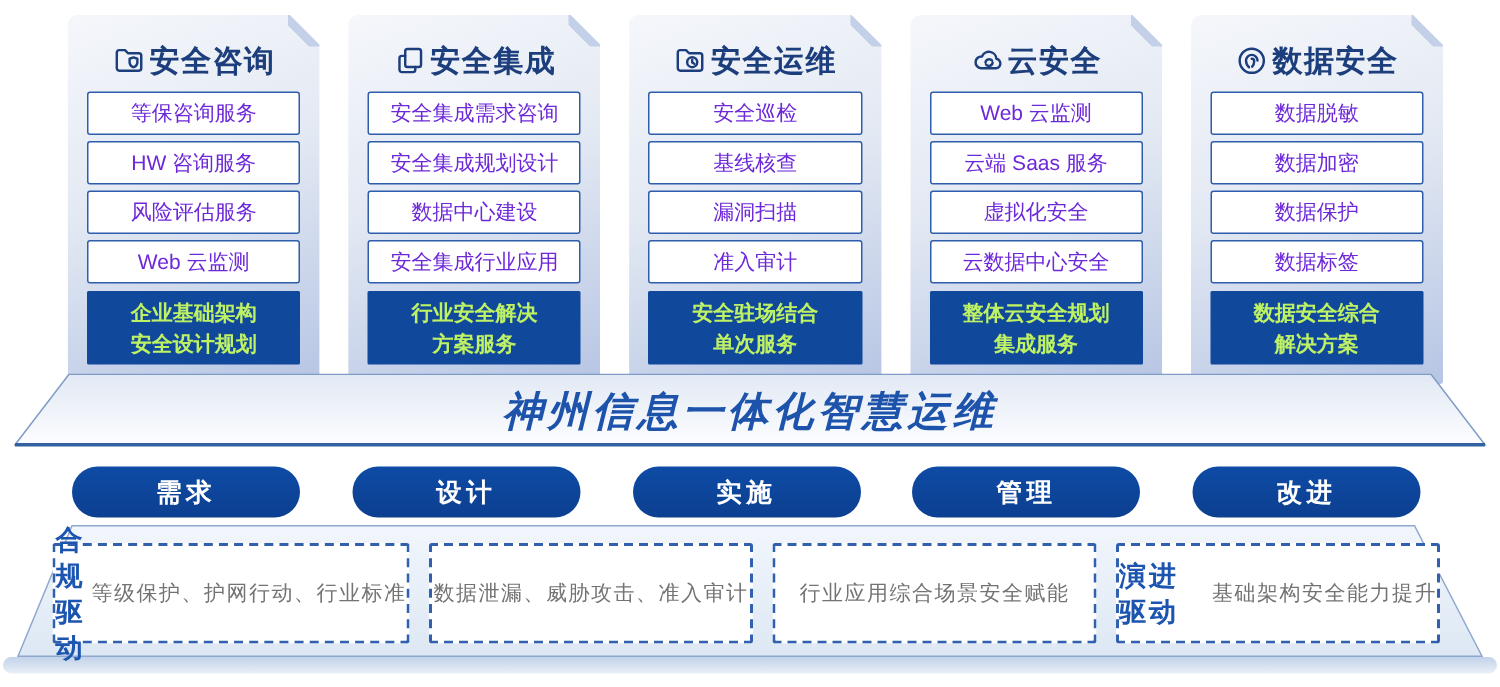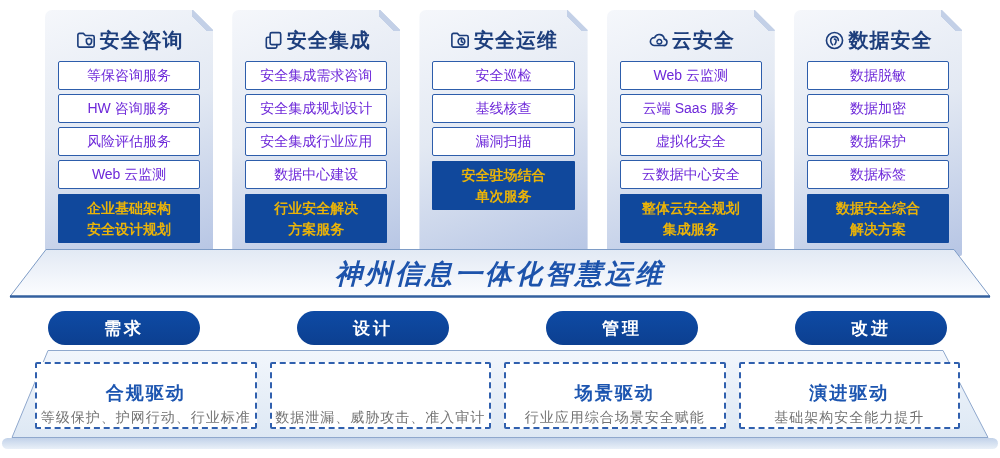--- a/index.html
+++ b/index.html
@@ -15,21 +15,21 @@
   .card::after { content:''; position:absolute; top:0; right:0; width:21px; height:21px;
           background:linear-gradient(225deg, transparent 0 46%, #c3d0e7 46% 66%, transparent 66%); }
   .card-header { height:34px; margin-top:13px; display:flex; align-items:center; justify-content:center; gap:2px; }
   .card-title { font-size:20px; font-weight:bold; color:#1d3e7c; letter-spacing:1px; white-space:nowrap; }
   .card-icon { width:23px; height:23px; display:block; flex:0 0 auto; }
   .card-icon svg { width:100%; height:100%; display:block; stroke:#1d3e7c; fill:none;
                    stroke-width:1.7; stroke-linecap:round; stroke-linejoin:round; }
   .svc-item { height:29px; margin-top:4px; background:#ffffff; border:1.5px solid #2d5dab; border-radius:2px;
           display:flex; align-items:center; justify-content:center; font-size:14px; color:#6d28d9; white-space:nowrap; }
   .svc-item:first-of-type { margin-top:4px; }
-  .highlight { margin-top:5px; height:49px; background:#10489c; color:#eab308; font-size:14px; font-weight:bold;
+  .highlight { margin-top:5px; height:49px; background:#10489c; color:#bef264; font-size:14px; font-weight:bold;
           line-height:1.45; display:flex; flex-direction:column; align-items:center; justify-content:center;
           border-radius:1px; white-space:nowrap; }
 
   
   .banner-wrap { position:absolute; left:0; top:249px; width:1000px; height:50px;font-family:Liberation Serif, serif; }
   .banner-wrap svg { position:absolute; inset:0; width:100%; height:100%; display:block; }
   .banner-title { position:absolute; left:0; top:3px; width:100%; height:44px; display:flex; align-items:center;
           justify-content:center; font-size:27px; font-weight:bold; font-style:italic; color:#1d53ab;
           letter-spacing:3px; z-index:2; }
 
@@ -39,21 +39,21 @@
           color:#ffffff; font-size:17px; font-weight:bold; letter-spacing:3px;
           display:flex; align-items:center; justify-content:center; }
 
   
   .shadow-bar { position:absolute; left:2px; top:438px; width:996px; height:11px; border-radius:6px;
           background:linear-gradient(180deg,#c2d2e9 0%,#e9f0f8 100%); }
   .bottom-wrap { position:absolute; left:0; top:350px; width:1000px; height:89px; }
   .bottom-wrap svg { position:absolute; inset:0; width:100%; height:100%; display:block; }
   .drivers-row { position:absolute; left:35px; top:362px; width:925px; height:67px; display:flex; gap:13px; z-index:3; }
   .driver { flex:1 1 0; background:#ffffff; border:2px dashed #3060ae; border-radius:2px;
-          display:flex; flex-direction:column; align-items:center; justify-content:flex-end; gap:4px; }
+          display:flex; align-items:center; justify-content:center; gap:4px; }
   .driver-title { font-size:18px; font-weight:bold; color:#1c55b0; letter-spacing:2px; }
   .driver-desc { font-size:14px; color:#737373; letter-spacing:1px; white-space:nowrap; }
 </style>
 </head>
 <body>
 
 <div class="stage">
 
   <div class="cards-row">
 
@@ -82,42 +82,43 @@
         <span class="card-icon">
           <svg viewBox="0 0 24 24">
               <rect x="8.5" y="3.8" width="11" height="12.5" rx="1.6"></rect>
               <path d="M15.5 16.3 v2 a1.6 1.6 0 0 1-1.6 1.6 H6.1 A1.6 1.6 0 0 1 4.5 18.3 V10.2 A1.6 1.6 0 0 1 6.1 8.6 h2.4"></path>
             </svg>
         </span>
         <span class="card-title">安全集成</span>
       </div>
       <div class="svc-item">安全集成需求咨询</div>
       <div class="svc-item">安全集成规划设计</div>
+      <div class="svc-item">数据中心建设</div>
       <div class="svc-item">安全集成行业应用</div>
-      <div class="svc-item">数据中心建设</div>
       <div class="highlight">
         <span>行业安全解决</span>
         <span>方案服务</span>
       </div>
     </div>
 
     <div class="card">
       <div class="card-header">
         <span class="card-icon">
           <svg viewBox="0 0 24 24">
               <path d="M3 7 V6.2 A1.6 1.6 0 0 1 4.6 4.6 h4.1 l2.1 2.2 h7.6 A1.6 1.6 0 0 1 20 8.4 v8.9 A1.6 1.6 0 0 1 18.4 18.9 H4.6 A1.6 1.6 0 0 1 3 17.3 Z"></path>
               <circle cx="13" cy="13" r="3.5"></circle>
               <path d="M13 11.3 v1.9 l1.5.9"></path>
             </svg>
         </span>
         <span class="card-title">安全运维</span>
       </div>
       <div class="svc-item">安全巡检</div>
       <div class="svc-item">基线核查</div>
       <div class="svc-item">漏洞扫描</div>
+      <div class="svc-item">准入审计</div>
       <div class="highlight">
         <span>安全驻场结合</span>
         <span>单次服务</span>
       </div>
     </div>
 
     <div class="card">
       <div class="card-header">
         <span class="card-icon">
           <svg viewBox="0 0 24 24">
@@ -168,20 +169,21 @@
       </defs>
       <polygon points="46,0.5 954,0.5 990,47.5 10,47.5" fill="url(#bannerGrad)" stroke="#7e9cc6" stroke-width="1"></polygon>
       <line x1="10" y1="47.5" x2="990" y2="47.5" stroke="#33609f" stroke-width="2.4"></line>
     </svg>
     <div class="banner-title">神州信息一体化智慧运维</div>
   </div>
 
   <div class="pills-row">
     <div class="pill">需求</div>
     <div class="pill">设计</div>
+    <div class="pill">实施</div>
     <div class="pill">管理</div>
     <div class="pill">改进</div>
   </div>
 
   <div class="shadow-bar"></div>
   <div class="bottom-wrap">
     <svg viewBox="0 0 1000 89" preserveAspectRatio="none">
       <defs>
         <linearGradient id="bottomGrad" x1="0" y1="0" x2="0" y2="1">
           <stop offset="0" stop-color="#f2f6fc"></stop>
@@ -194,21 +196,20 @@
 
   <div class="drivers-row">
     <div class="driver">
       <div class="driver-title">合规驱动</div>
       <div class="driver-desc">等级保护、护网行动、行业标准</div>
     </div>
     <div class="driver">
       <div class="driver-desc">数据泄漏、威胁攻击、准入审计</div>
     </div>
     <div class="driver">
-      <div class="driver-title">场景驱动</div>
       <div class="driver-desc">行业应用综合场景安全赋能</div>
     </div>
     <div class="driver">
       <div class="driver-title">演进驱动</div>
       <div class="driver-desc">基础架构安全能力提升</div>
     </div>
   </div>
 
 </div>
 

